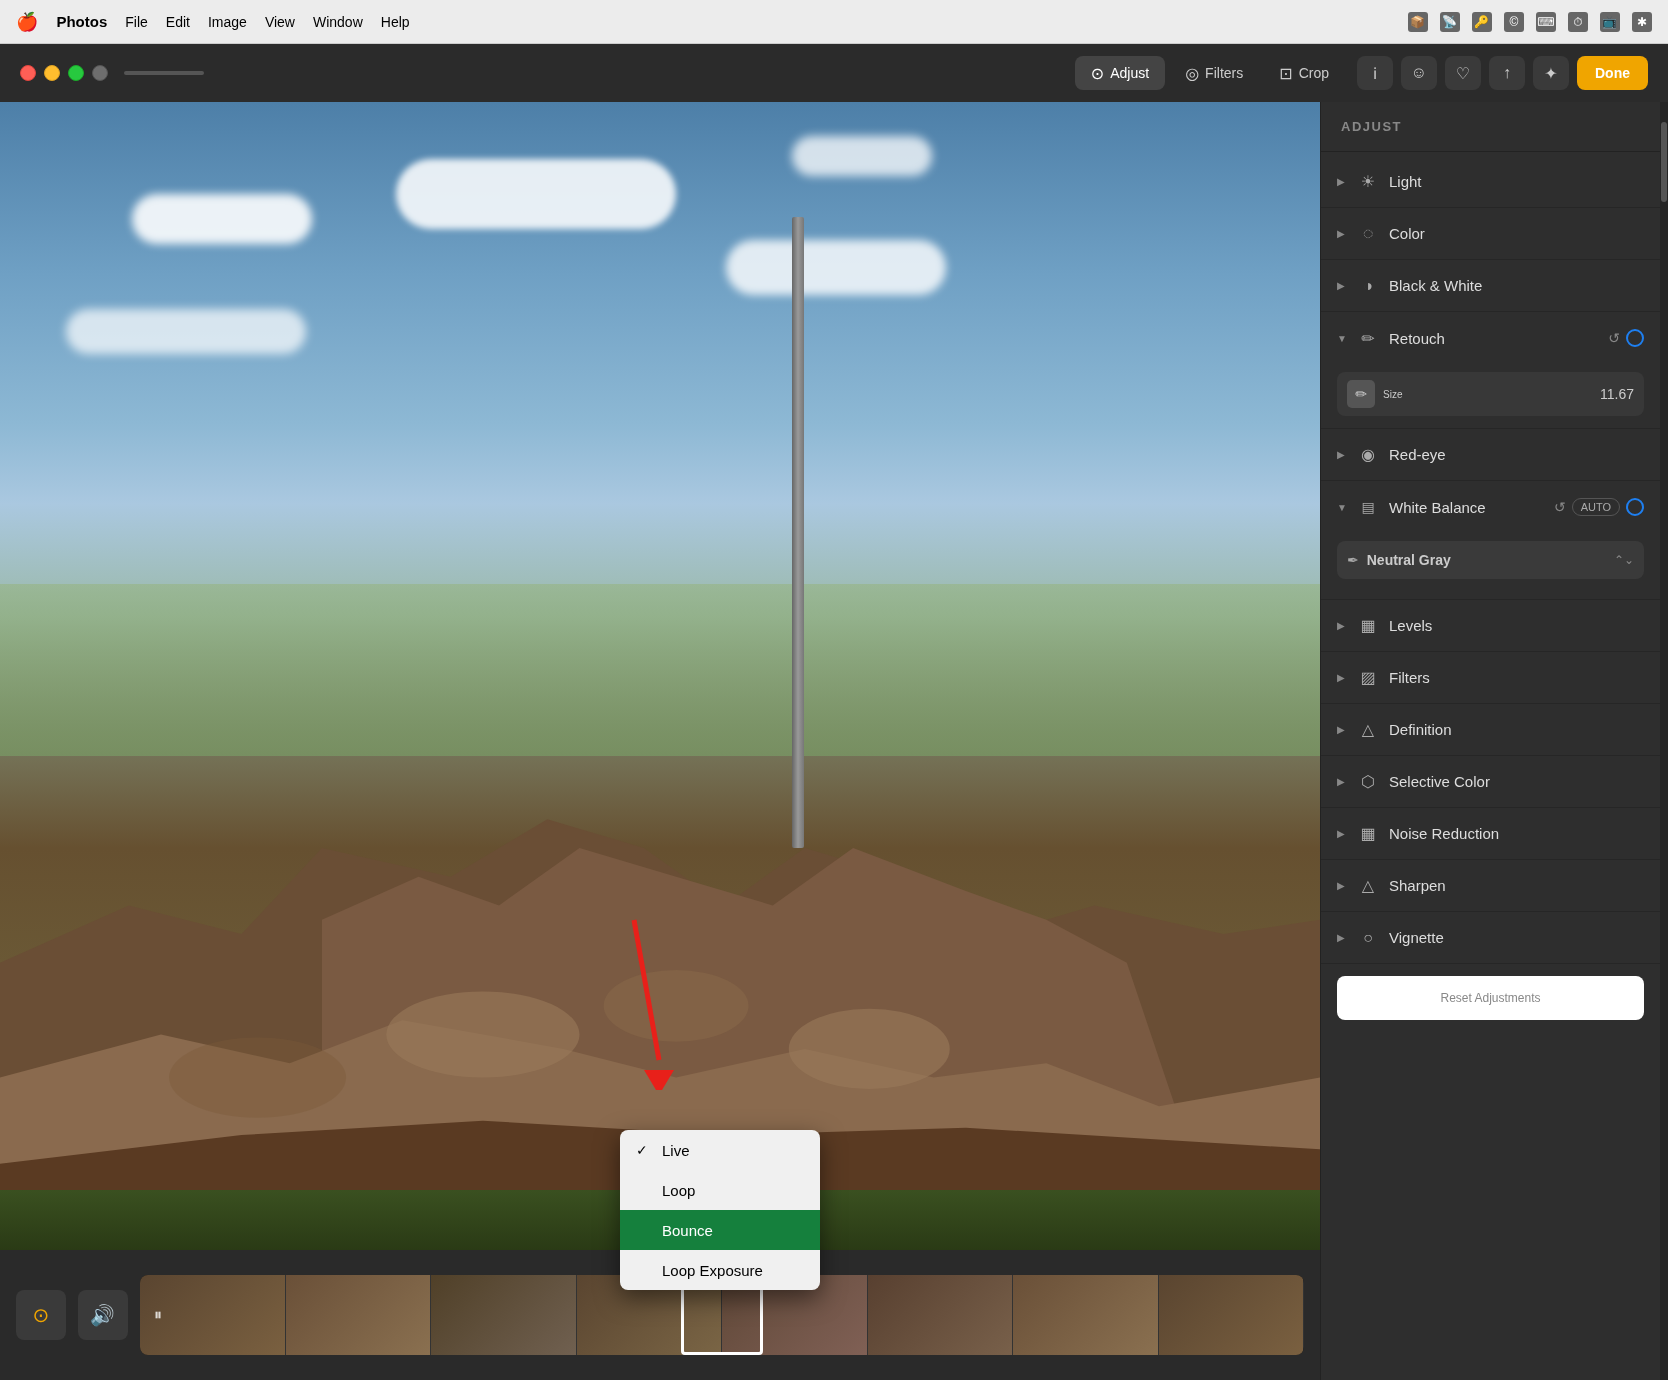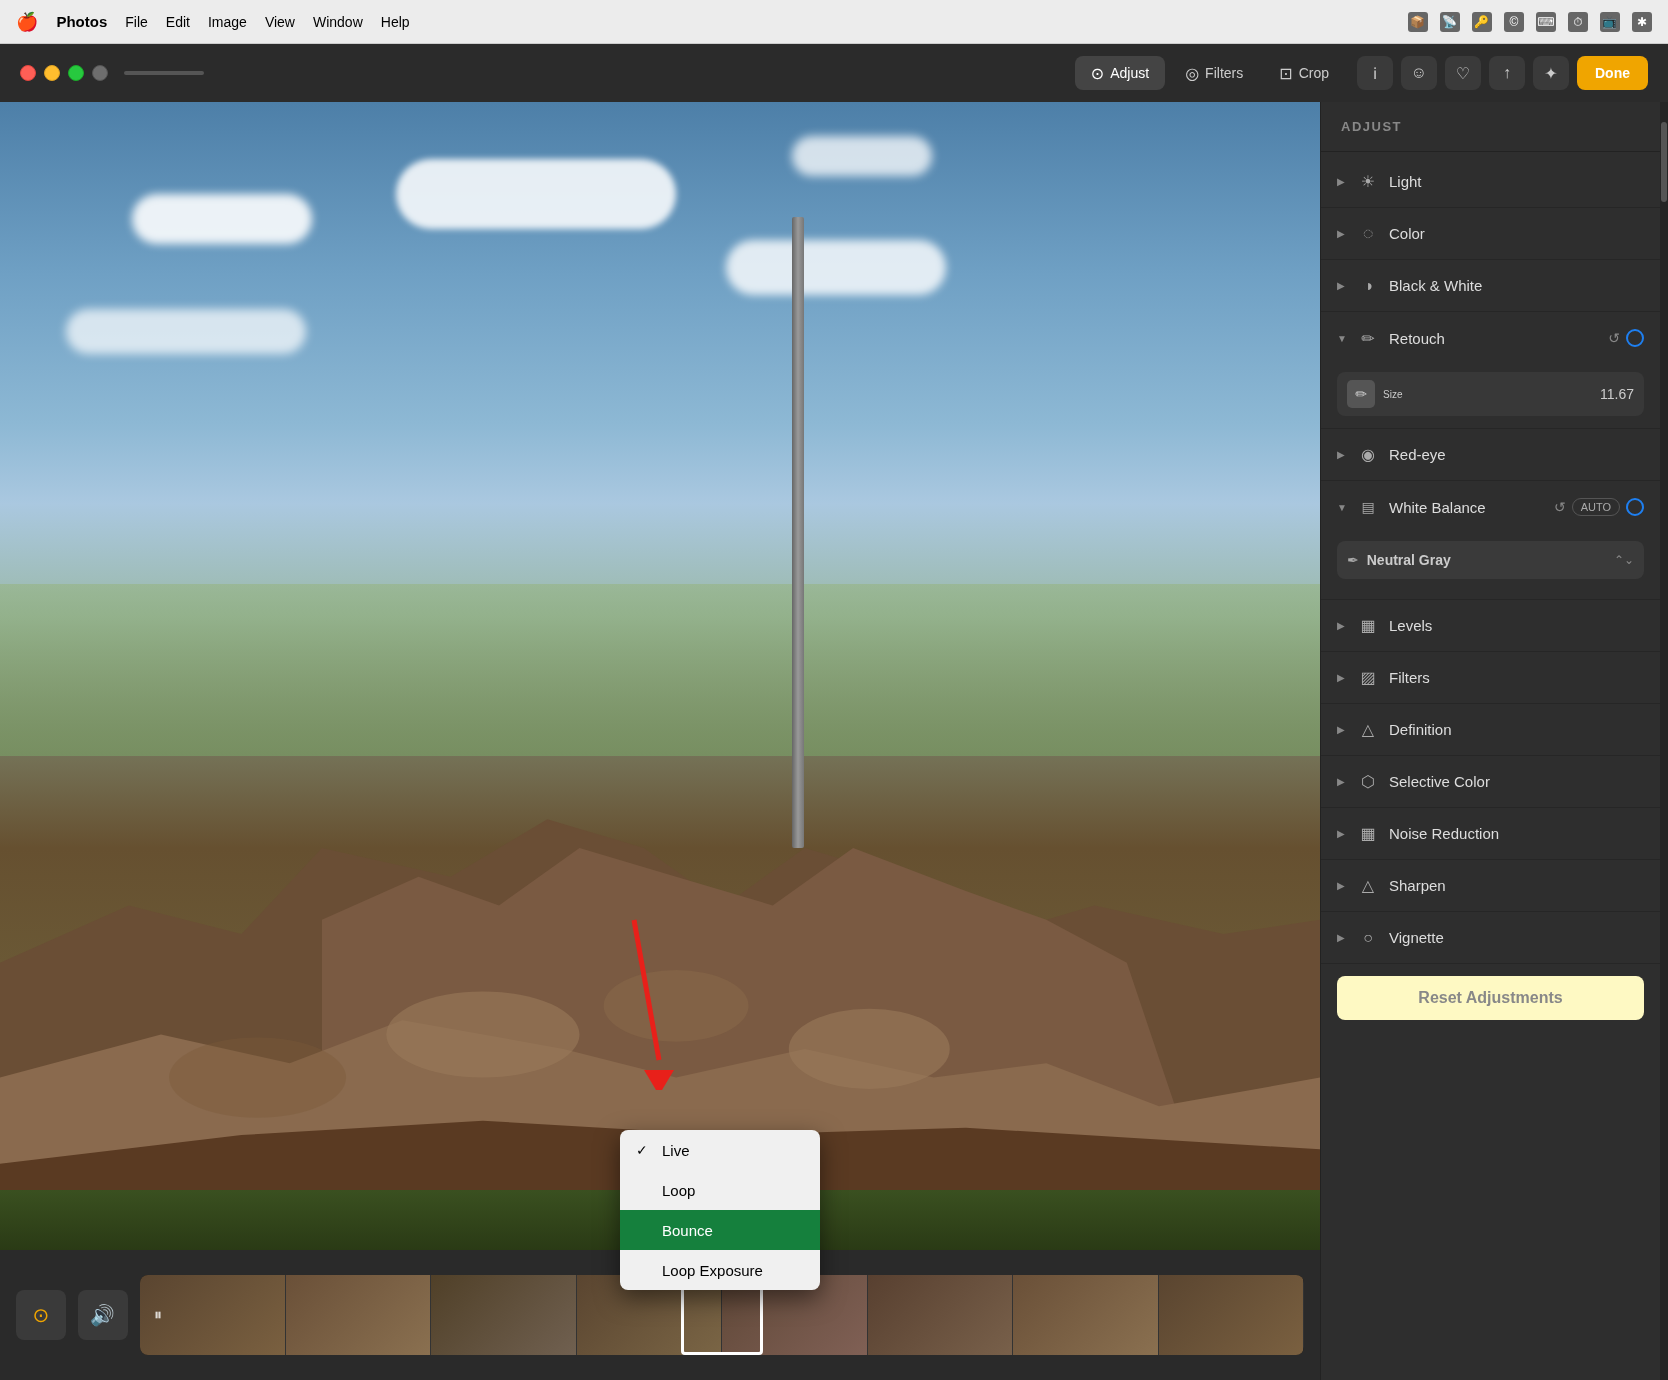--- a/index.html
+++ b/index.html
@@ -457,28 +457,27 @@
       width: 12px;
       height: 12px;
       background: #888;
       border-radius: 50%;
     }
 
     .reset-btn {
       height: 44px;
       margin: 12px 16px;
       border-radius: 8px;
-      background: #fef9c3;
+      background: #ffffff;
       display: flex;
       align-items: center;
       justify-content: center;
-      font-size: 16px;
+      font-size: 12px;
       color: #888;
       cursor: pointer;
-      font-weight: bold;
     }
 
     
     .scrollbar-track {
       width: 8px;
       background: #252525;
       position: relative;
     }
     .scrollbar-thumb {
       position: absolute;

